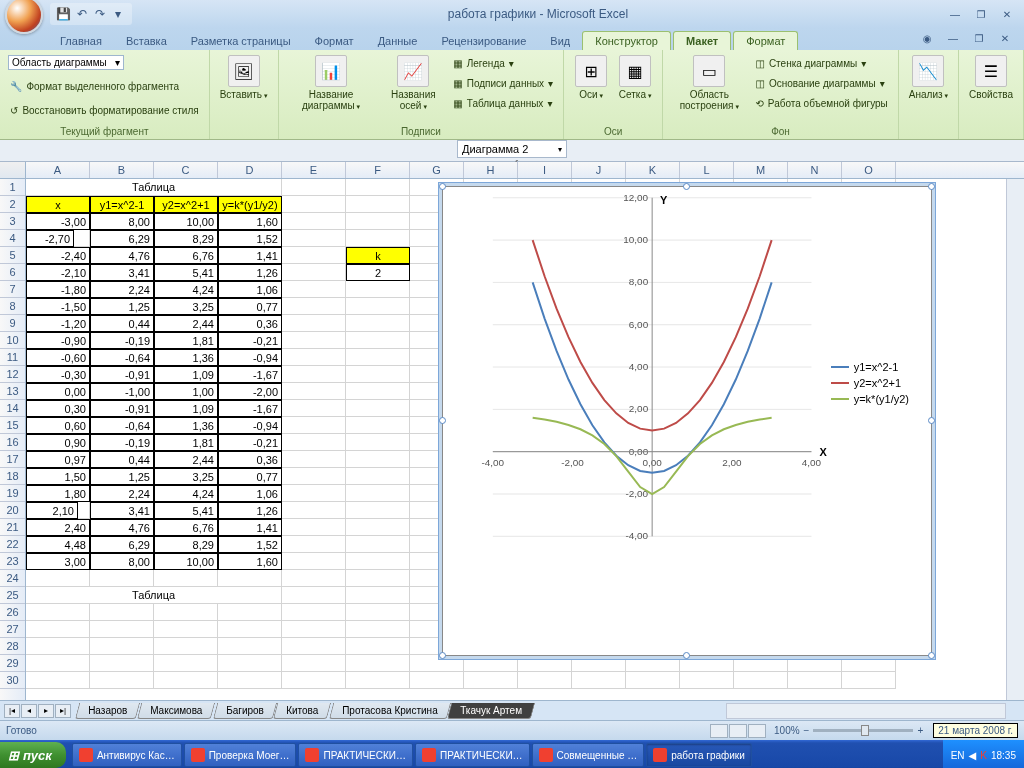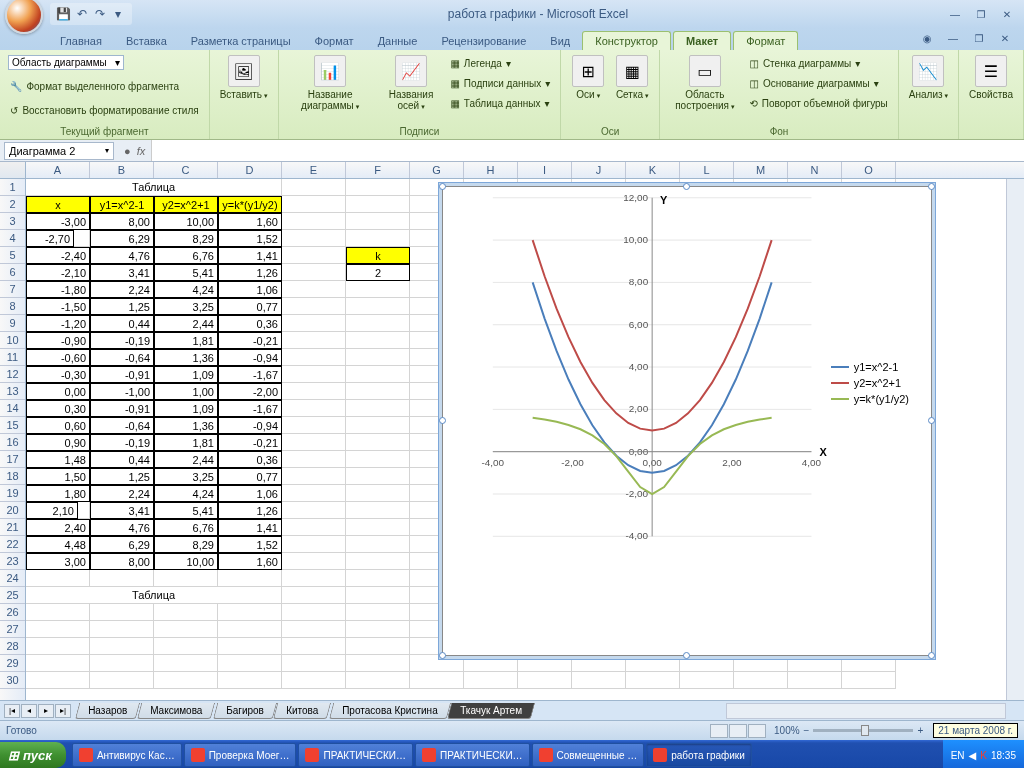--- a/index.html
+++ b/index.html
@@ -20,21 +20,21 @@
 .ribbon-help { position:absolute; right:8px; top:2px; display:flex; gap:4px; color:#3b5a82;}
 .ribbon-body { height:90px; background:linear-gradient(#e8f5d8,#d8ecc0); border-bottom:1px solid #a0b888; display:flex; }
 .rb-group { display:flex; flex-direction:column; align-items:center; justify-content:space-between; padding:3px 6px 1px; border-right:1px solid #c0d8a8; }
 .rb-group-label { font-size:10px; color:#4a6830; text-align:center; padding:1px 0; width:100%;}
 .rb-row { display:flex; gap:2px; flex:1; align-items:flex-start;}
 .rb-btn-l { display:flex; flex-direction:column; align-items:center; padding:2px 4px; cursor:pointer; border-radius:3px; min-width:42px;}
 .rb-icon { width:32px; height:32px; background:#f0f0f0; border:1px solid #c0c0c0; border-radius:2px; margin-bottom:2px; display:flex; align-items:center; justify-content:center; font-size:16px;}
 .rb-btn-label { font-size:10px; color:#2a4010; text-align:center; line-height:1.1;}
 .rb-btn-s { display:flex; align-items:center; gap:4px; padding:1px 4px; cursor:pointer; font-size:10px; color:#2a4010; height:20px; white-space:nowrap;}
 .rb-small-col { display:flex; flex-direction:column; gap:0; justify-content:center;}
-.formula-bar { height:22px; background:#e8eef5; display:flex; align-items:center; border-bottom:1px solid #a8b8cc; }
+.formula-bar { height:22px; background:#e8eef5; display:flex; align-items:center; border-bottom:1px solid #a8b8cc;flex-direction:column; }
 .name-box { width:110px; border:1px solid #a8b8cc; background:#fff; padding:2px 4px; margin:0 4px; font-size:11px; display:flex; justify-content:space-between; align-items:center;}
 .fx-area { display:flex; align-items:center; gap:6px; padding:0 6px; color:#666;}
 .fx-input { flex:1; background:#fff; border-left:1px solid #ccc; height:100%; padding:2px 4px;}
 .sheet-area { height:538px; display:flex; background:#fff;}
 .col-headers { height:17px; display:flex; background:linear-gradient(#f8f8f8,#e4ecf7); border-bottom:1px solid #9eb6ce;}
 .corner { width:26px; border-right:1px solid #9eb6ce; background:linear-gradient(#f0f0f0,#e0e8f0);}
 .ch { border-right:1px solid #c0c8d8; text-align:center; color:#3b5a82; font-size:11px; line-height:17px;}
 .grid-wrap { flex:1; overflow:hidden; position:relative;}
 .grid-body { display:flex; height:521px; position:relative;}
 .row-headers { width:26px; background:linear-gradient(90deg,#f8f8f8,#e4ecf7); border-right:1px solid #9eb6ce;}
@@ -163,21 +163,21 @@
   </div>
   <div class="rb-group">
     <div class="rb-row">
       <div class="rb-btn-l">
           <div class="rb-icon">▭</div>
           <div class="rb-btn-label"><span>Область построения</span><span class="dd">▾</span></div>
         </div>
       <div class="rb-small-col">
         <div class="rb-btn-s">◫ <span>Стенка диаграммы</span> ▾</div>
         <div class="rb-btn-s">◫ <span>Основание диаграммы</span> ▾</div>
-        <div class="rb-btn-s">⟲ <span>Поворот объемной фигуры</span></div>
+        <div class="rb-btn-s">⟲ <span>Работа объемной фигуры</span></div>
       </div>
     </div>
     <div class="rb-group-label">Фон</div>
   </div>
   <div class="rb-group">
     <div class="rb-btn-l">
         <div class="rb-icon">📉</div>
         <div class="rb-btn-label"><span>Анализ</span><span class="dd">▾</span></div>
       </div>
     <div class="rb-group-label">&nbsp;</div>
@@ -763,21 +763,21 @@
           <div class="cell bd" style="left:128px;top:221px;width:64px;">1,09</div>
           <div class="cell bd" style="left:192px;top:221px;width:64px;">-1,67</div>
           <div class="cell bd" style="left:0px;top:238px;width:64px;">0,60</div>
           <div class="cell bd" style="left:64px;top:238px;width:64px;">-0,64</div>
           <div class="cell bd" style="left:128px;top:238px;width:64px;">1,36</div>
           <div class="cell bd" style="left:192px;top:238px;width:64px;">-0,94</div>
           <div class="cell bd" style="left:0px;top:255px;width:64px;">0,90</div>
           <div class="cell bd" style="left:64px;top:255px;width:64px;">-0,19</div>
           <div class="cell bd" style="left:128px;top:255px;width:64px;">1,81</div>
           <div class="cell bd" style="left:192px;top:255px;width:64px;">-0,21</div>
-          <div class="cell bd" style="left:0px;top:272px;width:64px;">1,48</div>
+          <div class="cell bd" style="left:0px;top:272px;width:64px;">0,97</div>
           <div class="cell bd" style="left:64px;top:272px;width:64px;">0,44</div>
           <div class="cell bd" style="left:128px;top:272px;width:64px;">2,44</div>
           <div class="cell bd" style="left:192px;top:272px;width:64px;">0,36</div>
           <div class="cell bd" style="left:0px;top:289px;width:64px;">1,50</div>
           <div class="cell bd" style="left:64px;top:289px;width:64px;">1,25</div>
           <div class="cell bd" style="left:128px;top:289px;width:64px;">3,25</div>
           <div class="cell bd" style="left:192px;top:289px;width:64px;">0,77</div>
           <div class="cell bd" style="left:0px;top:306px;width:64px;">1,80</div>
           <div class="cell bd" style="left:64px;top:306px;width:64px;">2,24</div>
           <div class="cell bd" style="left:128px;top:306px;width:64px;">4,24</div>

